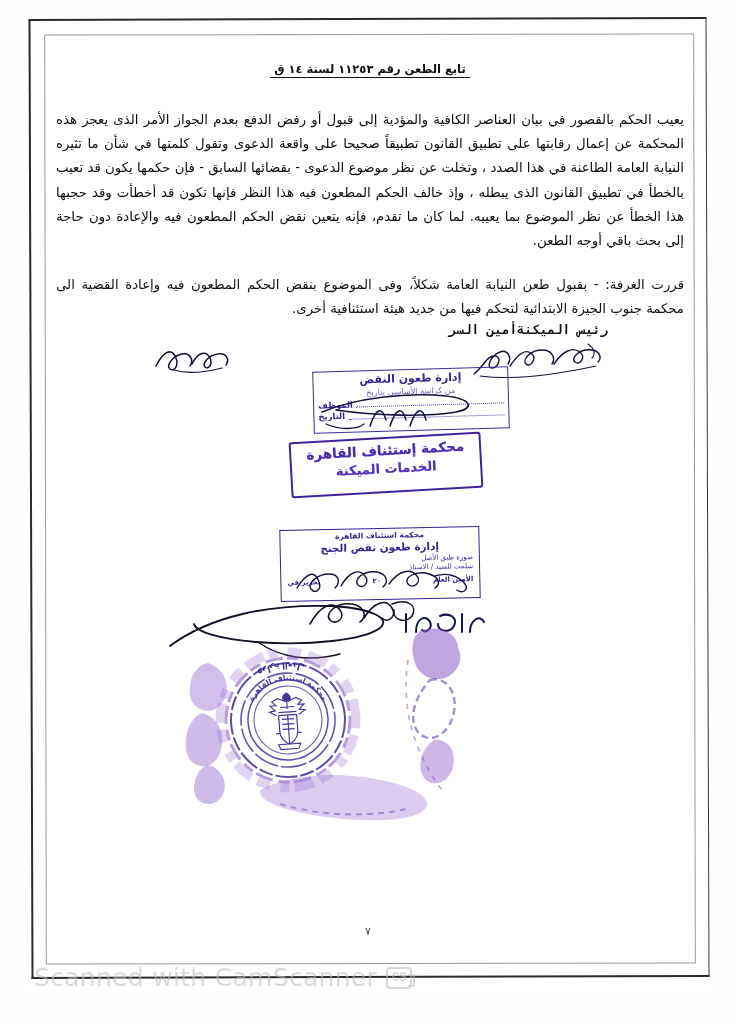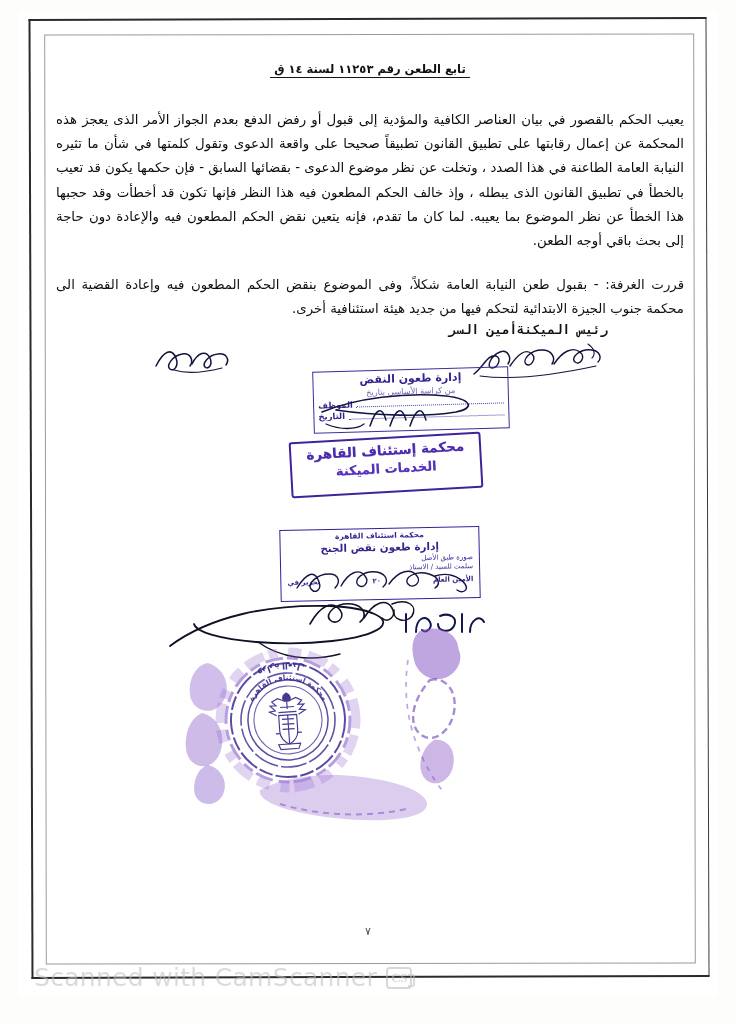--- a/index.html
+++ b/index.html
@@ -299,21 +299,21 @@
     height: 22px;
     border: 2px solid #b9b9b9;
     border-radius: 4px;
     position: relative;
     display: flex;
     align-items: center;
     justify-content: center;
     font-size: 13px;
     font-weight: bold;
     color: #b9b9b9;
-    font-family: Liberation Serif, serif;
+    font-family: Liberation Mono, monospace;
     letter-spacing: -0.5px;
   }
   .cs-logo::after {
     content: "";
     position: absolute;
     right: -5px;
     top: 5px;
     width: 5px;
     height: 9px;
     border: 2px solid #b9b9b9;

